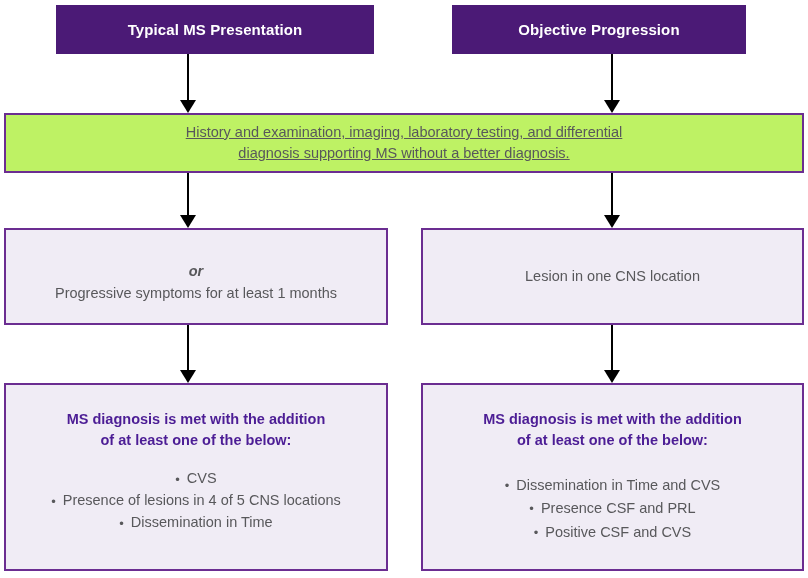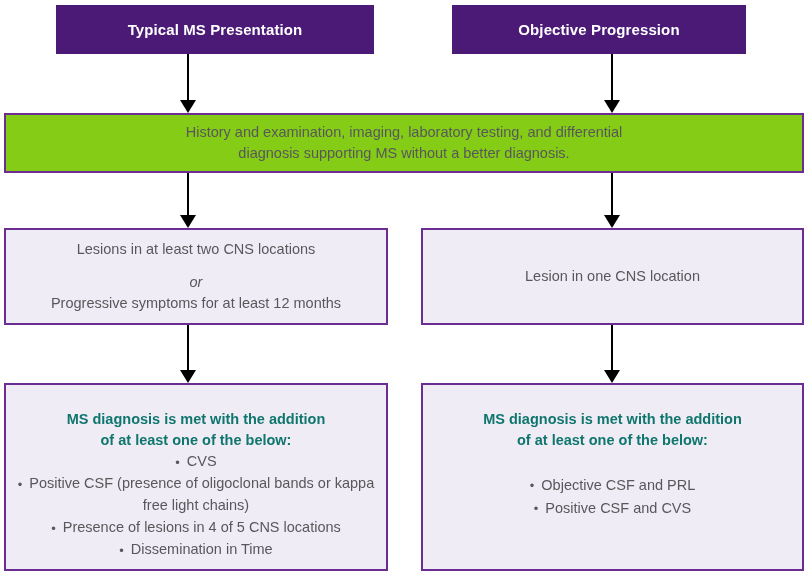--- a/index.html
+++ b/index.html
@@ -47,21 +47,22 @@
     flex-direction: column;
     align-items: center;
     justify-content: center;
     color: #58585B;
     font-size: 14.5px;
     line-height: 1.45;
     text-align: center;
   }
   #banner-box {
     left: 4px; top: 113px; width: 800px; height: 60px;
-    background: #84cc16;
+    background: #bef264;
+    text-decoration: underline;
   }
   #banner-box .line { display: block; }
 
   #criteria-left {
     left: 4px; top: 228px; width: 384px; height: 97px;
     background: #F0ECF5;
   }
   #criteria-right {
     left: 421px; top: 228px; width: 383px; height: 97px;
     background: #F0ECF5;
@@ -74,27 +75,27 @@
   }
   #outcome-right {
     left: 421px; top: 383px; width: 383px; height: 188px;
     background: #F0ECF5;
     justify-content: flex-start;
     padding-top: 24px;
   }
 
   .em-or {
     font-style: italic;
-    font-weight: normal;
+    font-weight: bold;
     margin-top: 12px;
   }
 
   .outcome-title {
     font-weight: bold;
-    color: #0f766e;
+    color: #4c1d95;
     font-size: 14.5px;
     line-height: 1.45;
     text-align: center;
   }
   .outcome-title .line { display: block; }
 
   .bullet-list {
     list-style: none;
     margin: 0;
     padding: 0;
@@ -110,21 +111,21 @@
     text-align: center;
   }
   .bullet-list li .bullet {
     display: inline-block;
     margin-right: 7px;
     font-size: 13px;
     line-height: 1;
     vertical-align: middle;
   }
   .bullet-list li .btxt { vertical-align: middle; }
-  #outcome-left .bullet-list  { }
+  #outcome-left .bullet-list  { margin-top: 17px; }
   #outcome-right .bullet-list { margin-top: 22px; }
   #outcome-right .bullet-list li { line-height: 1.55; }
 
   
   .arrow {
     position: absolute;
   }
   .arrow .shaft {
     position: absolute;
     left: 50%;
@@ -184,23 +185,22 @@
   <div class="arrow" id="arrow-left-2">
     <div class="shaft"></div>
     <div class="head"></div>
   </div>
   <div class="arrow" id="arrow-right-2">
     <div class="shaft"></div>
     <div class="head"></div>
   </div>
 
   <div class="node-box" id="criteria-left">
-    <span class="line">Lesions in at least two CNS locations</span>
     <span class="line em-or">or</span>
-    <span class="line">Progressive symptoms for at least 12 months</span>
+    <span class="line">Progressive symptoms for at least 1 months</span>
   </div>
 
   <div class="node-box" id="criteria-right">
     <span class="line">Lesion in one CNS location</span>
   </div>
 
   <div class="arrow" id="arrow-left-3">
     <div class="shaft"></div>
     <div class="head"></div>
   </div>
@@ -209,30 +209,30 @@
     <div class="head"></div>
   </div>
 
   <div class="node-box" id="outcome-left">
     <div class="outcome-title">
       <span class="line">MS diagnosis is met with the addition</span>
       <span class="line">of at least one of the below:</span>
     </div>
     <ul class="bullet-list" id="outcome-left-bullets">
         <li><span class="bullet">•</span><span class="btxt">CVS</span></li>
-        <li><span class="bullet">•</span><span class="btxt">Positive CSF (presence of oligoclonal bands or kappa free light chains)</span></li>
         <li><span class="bullet">•</span><span class="btxt">Presence of lesions in 4 of 5 CNS locations</span></li>
         <li><span class="bullet">•</span><span class="btxt">Dissemination in Time</span></li>
       </ul>
   </div>
 
   <div class="node-box" id="outcome-right">
     <div class="outcome-title">
       <span class="line">MS diagnosis is met with the addition</span>
       <span class="line">of at least one of the below:</span>
     </div>
     <ul class="bullet-list" id="outcome-right-bullets">
-        <li><span class="bullet">•</span><span class="btxt">Objective CSF and PRL</span></li>
+        <li><span class="bullet">•</span><span class="btxt">Dissemination in Time and CVS</span></li>
+        <li><span class="bullet">•</span><span class="btxt">Presence CSF and PRL</span></li>
         <li><span class="bullet">•</span><span class="btxt">Positive CSF and CVS</span></li>
       </ul>
   </div>
 
 </div>
 
 </body></html>

